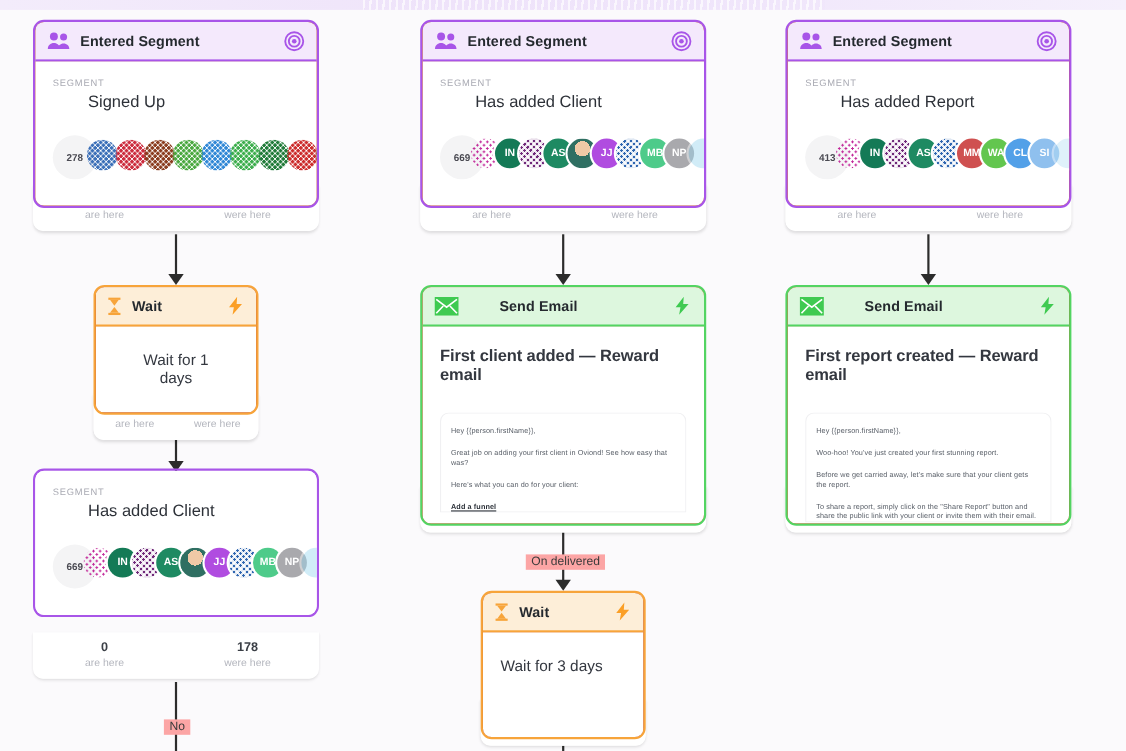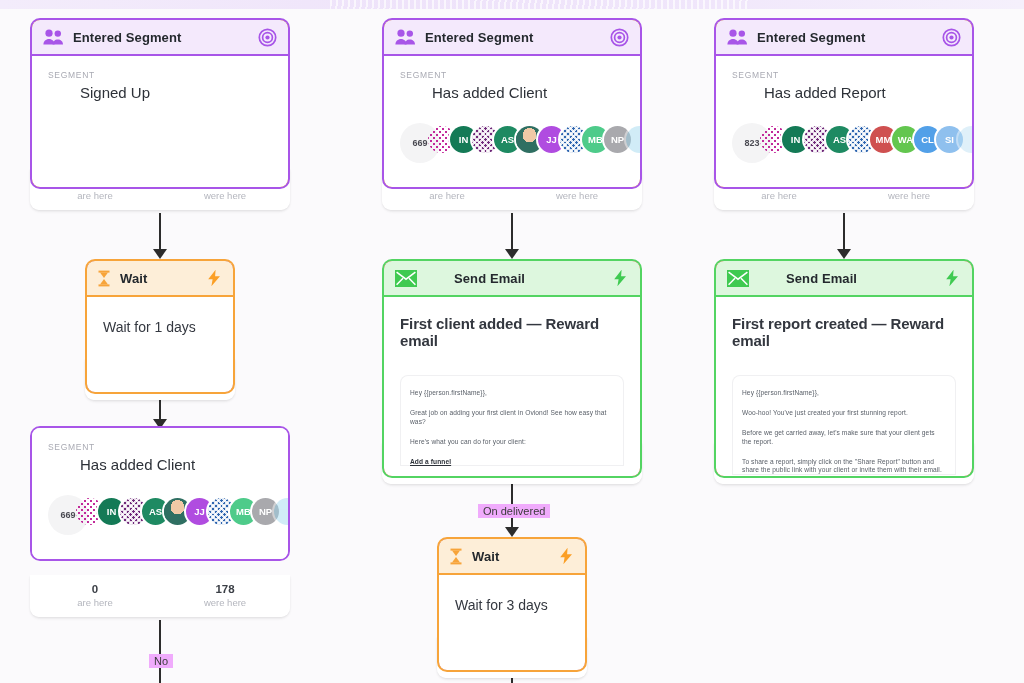--- a/index.html
+++ b/index.html
@@ -139,21 +139,21 @@
   
   .conn { position: absolute; background: #2c2c2c; width: 2px; }
   .arrowhead {
     position: absolute; width: 0; height: 0;
     border-left: 7px solid transparent;
     border-right: 7px solid transparent;
     border-top: 10px solid #2c2c2c;
   }
   .conn-label {
     position: absolute; font-size: 11px; color: #3a3a3a;
-    background: #f0abfc; padding: 1px 5px; white-space: nowrap;
+    background: #fca5a5; padding: 1px 5px; white-space: nowrap;
   }
 
   
   .icon { display: inline-flex; align-items: center; justify-content: center; }
   svg { display: block; }
 </style>
 </head>
 <body>
 
 <div id="canvas">
@@ -211,20 +211,35 @@
                 <circle cx="9.5" cy="9.5" r="8.2" fill="none" stroke="#a855e8" stroke-width="1.7"></circle>
                 <circle cx="9.5" cy="9.5" r="4.9" fill="none" stroke="#a855e8" stroke-width="1.7"></circle>
                 <circle cx="9.5" cy="9.5" r="2.1" fill="#a855e8"></circle>
               </svg>
           </span>
         </span>
       </div>
       <div class="card-body" style="height:131px;">
         <div class="seg-label">SEGMENT</div>
         <div class="seg-name">Signed Up</div>
+        <div class="avatars">
+          <div class="count-bubble">278</div>
+          <div class="blob-strip">
+            <div class="blob" style="--c:#3b6fb8"></div>
+            <div class="blob" style="--c:#cc2b3d"></div>
+            <div class="blob" style="--c:#8a3c1e"></div>
+            <div class="blob" style="--c:#4aa83f"></div>
+            <div class="blob" style="--c:#2f87d6"></div>
+            <div class="blob" style="--c:#3cae4c"></div>
+            <div class="blob" style="--c:#1f7a38"></div>
+            <div class="blob" style="--c:#cc2b2b"></div>
+            <div class="blob" style="--c:#4fc08a; opacity:.6"></div>
+
+          </div>
+        </div>
       </div>
     </div>
   </div>
 
   <div class="stats-wrap" style="left:85px; top:358px; width:150px;">
     <div class="stats">
       <div class="stat">
         <div class="n">12</div>
         <div class="l">are here</div>
       </div>
@@ -247,21 +262,21 @@
         </span>
         <span class="card-title">Wait</span>
         <span class="head-right">
           <span class="icon">
             <svg width="17" height="18" viewBox="0 0 17 18">
                 <path d="M9.6 0.8 2.2 10.3h4.4l-1.2 6.9L14 7.3H9.1z" fill="#fb9f26"></path>
               </svg>
           </span>
         </span>
       </div>
-      <div class="card-body" style="height:95px; padding:22px 16px;">
+      <div class="card-body" style="height:78px; padding:22px 32px;text-align:center;">
         <div style="font-size:14px; color:#343840;">Wait for 1 days</div>
       </div>
     </div>
   </div>
 
   <div class="stats-wrap" style="left:30px; top:575px; width:260px;">
     <div class="stats">
       <div class="stat">
         <div class="n">0</div>
         <div class="l">are here</div>
@@ -466,21 +481,21 @@
                 <circle cx="9.5" cy="9.5" r="4.9" fill="none" stroke="#a855e8" stroke-width="1.7"></circle>
                 <circle cx="9.5" cy="9.5" r="2.1" fill="#a855e8"></circle>
               </svg>
           </span>
         </span>
       </div>
       <div class="card-body" style="height:131px;">
         <div class="seg-label">SEGMENT</div>
         <div class="seg-name">Has added Report</div>
         <div class="avatars">
-          <div class="count-bubble">823</div>
+          <div class="count-bubble">413</div>
           <div class="av-row">
             <div class="av dots"></div>
             <div class="av" style="background:#147a56">IN</div>
             <div class="av noise" style="--c:#70297a"></div>
             <div class="av" style="background:#1e8a62">AS</div>
             <div class="av noise" style="--c:#2f66b0"></div>
             <div class="av" style="background:#cf5050">MM</div>
             <div class="av" style="background:#63c64f">WA</div>
             <div class="av" style="background:#52a0e8">CL</div>
             <div class="av" style="background:#8fc0ee">SI</div>

